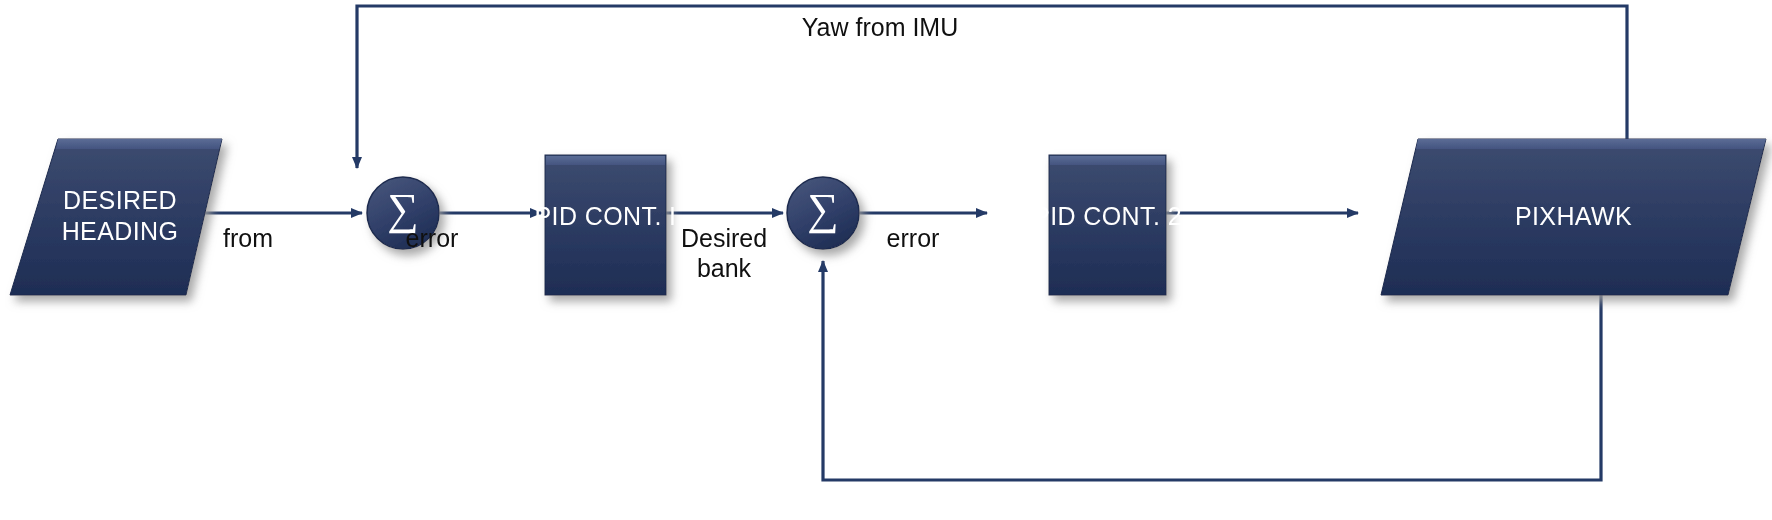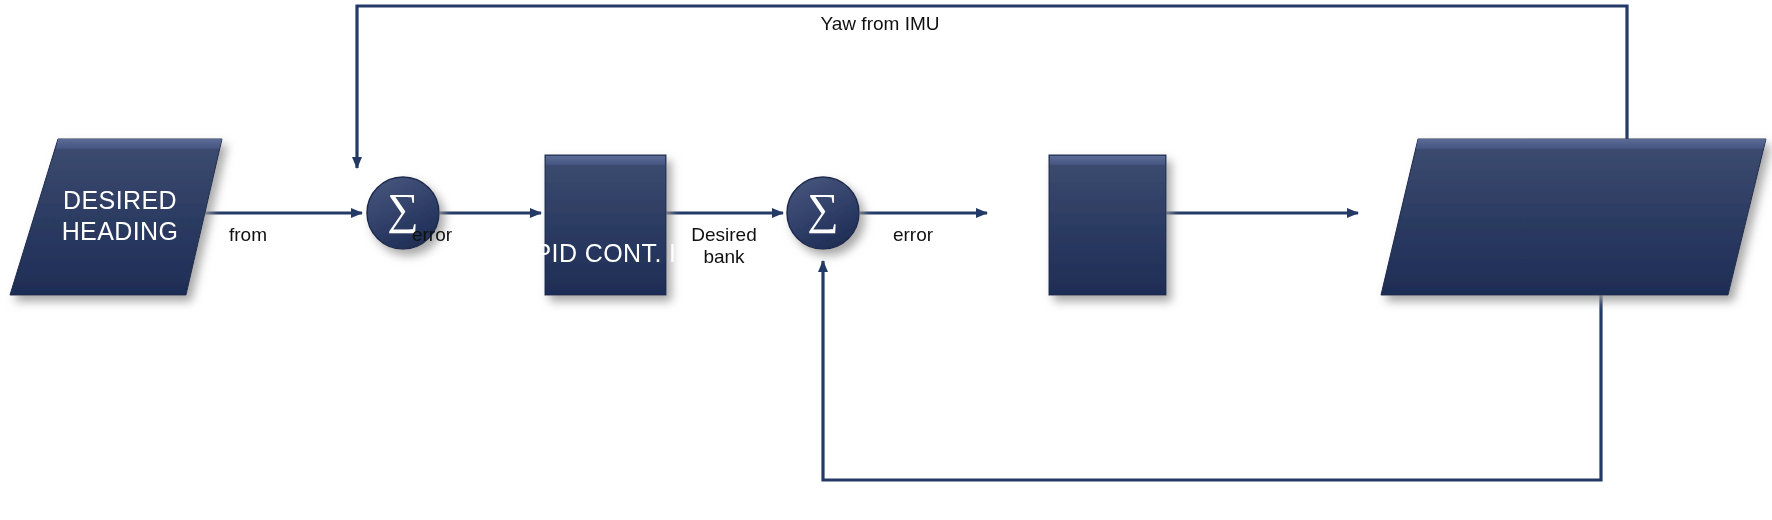--- a/index.html
+++ b/index.html
@@ -32,21 +32,21 @@
     letter-spacing: 0.4px;
     text-align: center;
     line-height: 1.22;
     white-space: pre-line;
     pointer-events: none;
   }
   .edge-label {
     position: absolute;
     color: #101010;
     font-family: "Liberation Sans", sans-serif;
-    font-size: 19px;
+    font-size: 25px;
     text-align: center;
     line-height: 1.18;
     white-space: pre-line;
   }
   .sigma-label {
     position: absolute;
     color: #ffffff;
     font-family: "Liberation Serif", serif;
     font-size: 44px;
     line-height: 1;
@@ -127,25 +127,27 @@
     <g filter="url(#dropShadow)">
       <circle cx="823" cy="213" r="36" fill="url(#circleGrad)" stroke="#1b2a4f" stroke-width="1.5"></circle>
     </g>
   </svg>
 
   <div class="node-label" style="left:20px; top:185px; width:200px;">DESIRED
 HEADING</div>
 
   <div class="sigma-label" style="left:363px; top:188px; width:80px;">∑</div>
 
-  <div class="node-label" style="left:500px; top:201px; width:211px;margin-top:37px;">PID CONT. I</div>
+  <div class="node-label" style="left:500px; top:201px; width:211px;">PID CONT. I</div>
 
   <div class="sigma-label" style="left:783px; top:188px; width:80px;">∑</div>
 
+  <div class="node-label" style="left:1002px; top:201px; width:211px;">PID CONT. 2</div>
 
+  <div class="node-label" style="left:1468px; top:201px; width:211px;">PIXHAWK</div>
 
   <div class="edge-label" style="left:178px; top:224px; width:140px;">from</div>
 
   <div class="edge-label" style="left:362px; top:224px; width:140px;">error</div>
 
   <div class="edge-label" style="left:654px; top:224px; width:140px;">Desired
 bank</div>
 
   <div class="edge-label" style="left:843px; top:224px; width:140px;">error</div>
 

